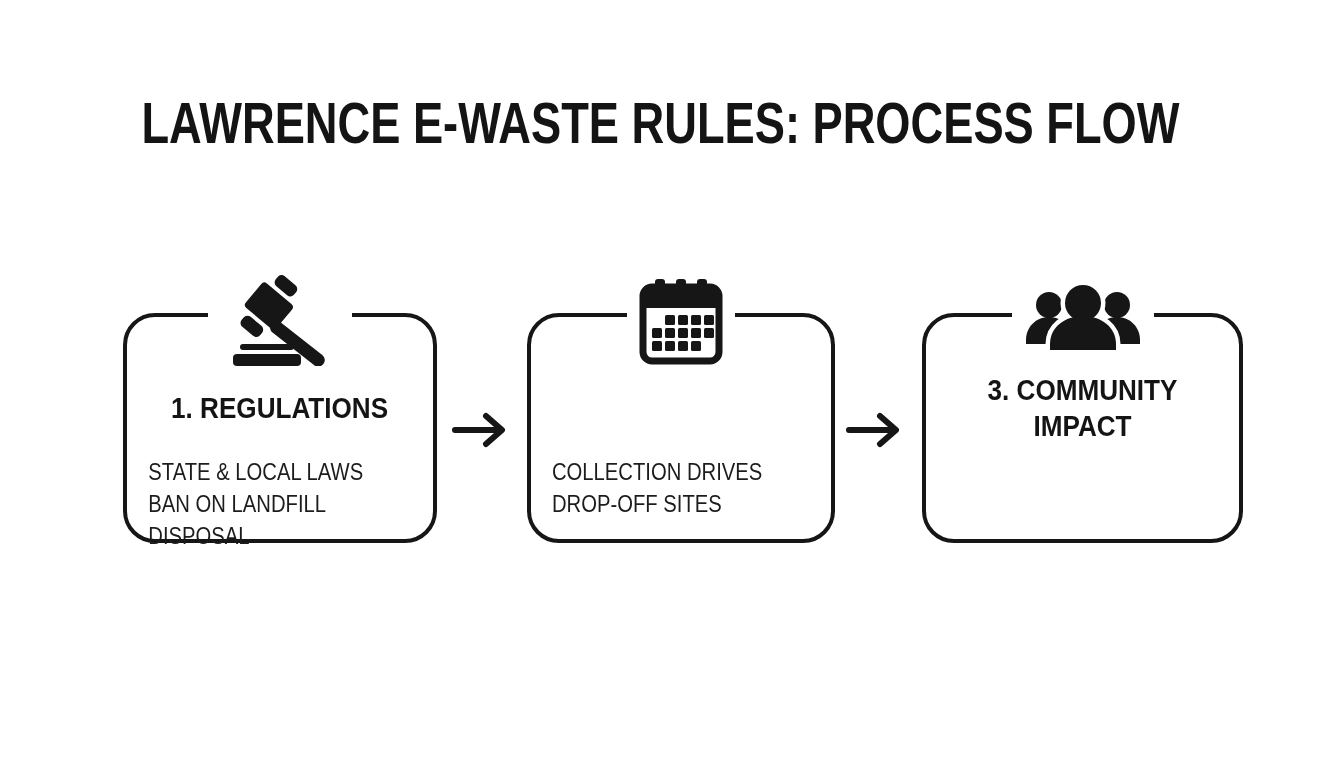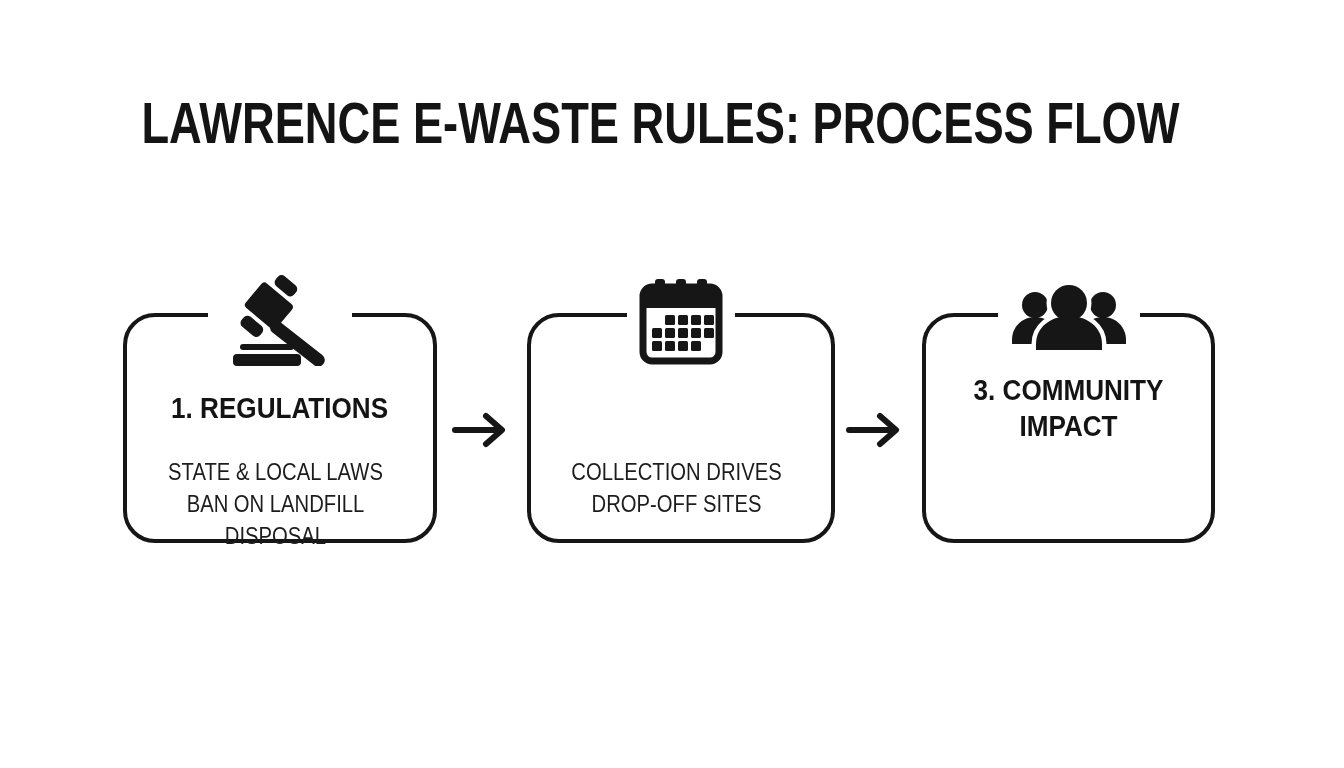--- a/index.html
+++ b/index.html
@@ -17,41 +17,41 @@
     transform:scaleX(0.78);transform-origin:50% 50%;
     color:#141414;margin:0;
   }
 
   .step{
     position:absolute;top:313px;height:230px;box-sizing:border-box;
     border:4px solid #161616;border-radius:32px;background:#ffffff;
   }
   .step-1{left:123px;width:314px;}
   .step-2{left:527px;width:308px;}
-  .step-3{left:922px;width:293px;}
+  .step-3{left:922px;width:321px;}
 
   .icon-wrap{
     position:absolute;left:50%;transform:translateX(-50%);
     background:#ffffff;padding:0 10px;line-height:0;
   }
   .icon-wrap.gavel{top:-45px;}
   .icon-wrap.calendar{top:-38px;}
   .icon-wrap.people{top:-33px;}
 
   .step-title-wrap{
     position:absolute;top:55px;left:4px;right:4px;height:72px;
     display:flex;align-items:center;justify-content:center;
   }
   .step-title{
     margin:0;text-align:center;
     font-size:29px;font-weight:700;line-height:36px;
     transform:scaleX(0.9);transform-origin:50% 50%;
     color:#141414;
   }
-  .step-lines{position:absolute;top:139px;left:4px;right:13px;text-align:center;}
+  .step-lines{position:absolute;top:139px;left:4px;right:13px;}
   .step-line{
     margin:0;font-size:23px;font-weight:400;line-height:32px;
     transform:scaleX(0.88);transform-origin:50% 50%;
     color:#1c1c1c;
   }
 
   .arrow{position:absolute;top:408px;width:62px;height:44px;line-height:0;}
   .arrow-1{left:452px;}
   .arrow-2{left:846px;}
 

